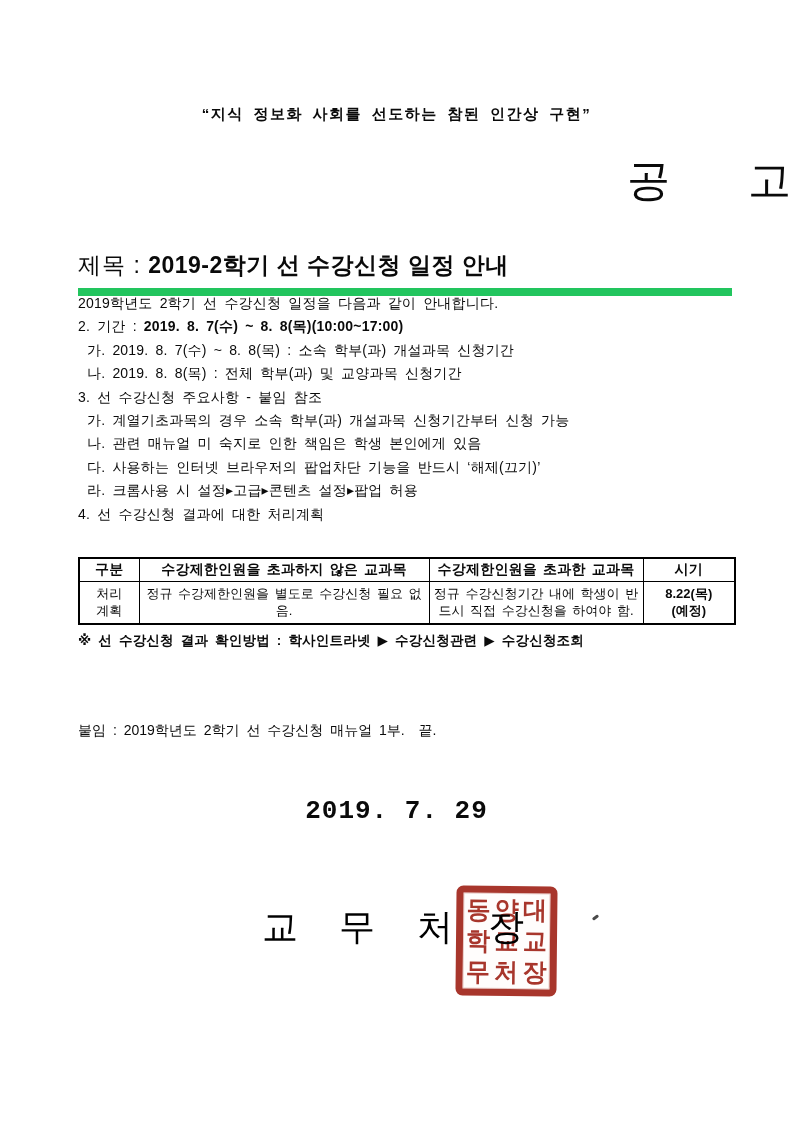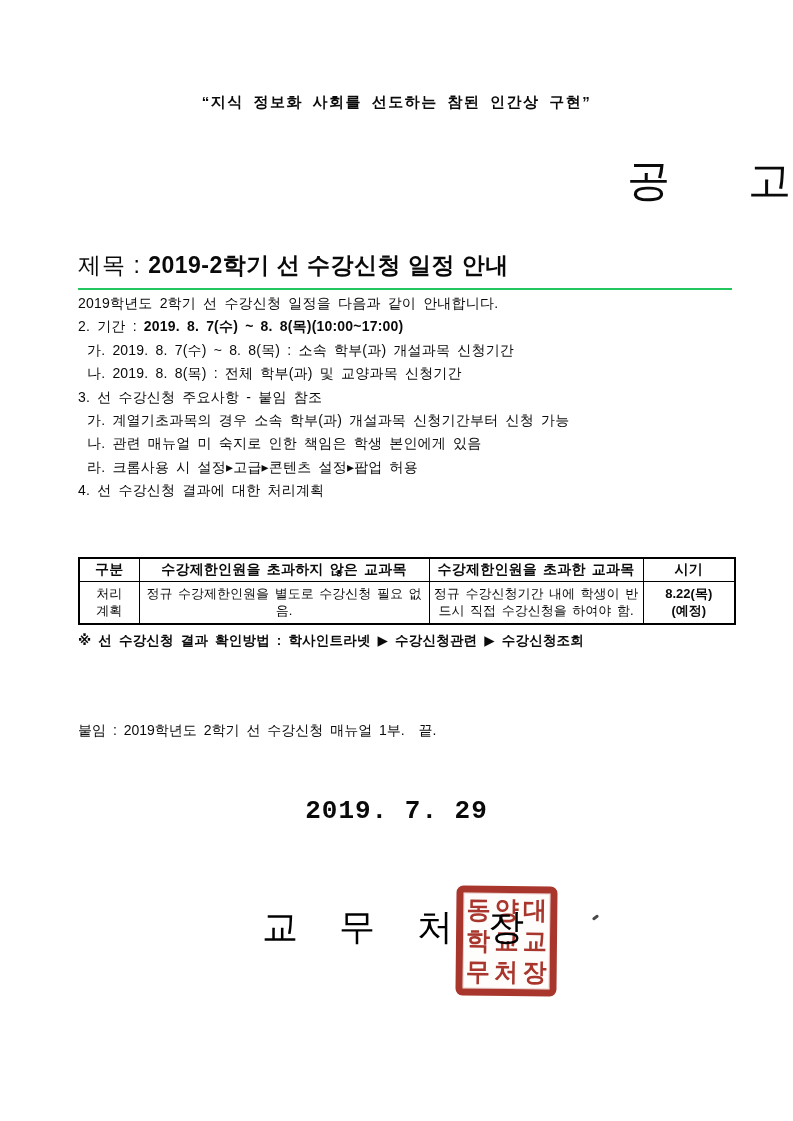--- a/index.html
+++ b/index.html
@@ -8,40 +8,40 @@
     position: relative;
     width: 793px;
     height: 1121px;
     background: #ffffff;
     color: #0a0a0a;
     font-family: "Liberation Sans", "DejaVu Sans", sans-serif;
     overflow: hidden;
   }
   .slogan {
     position: absolute;
-    top: 93px; left: 0; width: 100%;
+    top: 105px; left: 0; width: 100%;
     text-align: center;
     font-size: 15px;
     font-weight: 700;
     letter-spacing: 1.5px;
     word-spacing: 4px;
   }
   .notice-title {
     position: absolute;
     top: 152px; left: 0; width: 100%;
     text-align: right;
     font-size: 43px;
     font-weight: 500;
     word-spacing: 62px;
     letter-spacing: 2px;
   }
   .subject {
     position: absolute;
     top: 250px; left: 78px; width: 654px;
-    border-bottom: 2px solid #22c55e;
+    border-bottom: 8px solid #22c55e;
     padding-bottom: 7px;
     font-size: 23px;
     white-space: nowrap;
   }
   .subject .subject-label { font-weight: 400; letter-spacing: 1px; }
   .subject .subject-title { font-weight: 700; letter-spacing: 0.5px; }
   .body-block {
     position: absolute;
     top: 292px; left: 78px; width: 660px;
     font-size: 14px;
@@ -159,20 +159,21 @@
   </div>
 
   <div class="body-block">
     <div class="body-line">2019학년도 2학기 선 수강신청 일정을 다음과 같이 안내합니다.</div>
     <div class="body-line"><span>2. 기간 : </span><span class="seg-bold">2019. 8. 7(수) ~ 8. 8(목)(10:00~17:00)</span></div>
     <div class="body-line sub">가. 2019. 8. 7(수) ~ 8. 8(목) : 소속 학부(과) 개설과목 신청기간</div>
     <div class="body-line sub">나. 2019. 8. 8(목) : 전체 학부(과) 및 교양과목 신청기간</div>
     <div class="body-line">3. 선 수강신청 주요사항 - 붙임 참조</div>
     <div class="body-line sub">가. 계열기초과목의 경우 소속 학부(과) 개설과목 신청기간부터 신청 가능</div>
     <div class="body-line sub">나. 관련 매뉴얼 미 숙지로 인한 책임은 학생 본인에게 있음</div>
+    <div class="body-line sub">다. 사용하는 인터넷 브라우저의 팝업차단 기능을 반드시 ‘해제(끄기)’</div>
     <div class="body-line sub">라. 크롬사용 시 설정▸고급▸콘텐츠 설정▸팝업 허용</div>
     <div class="body-line">4. 선 수강신청 결과에 대한 처리계획</div>
   </div>
 
   <table class="notice-table">
     <colgroup>
       <col style="width:60px">
       <col style="width:290px">
       <col style="width:214px">
       <col style="width:92px">

